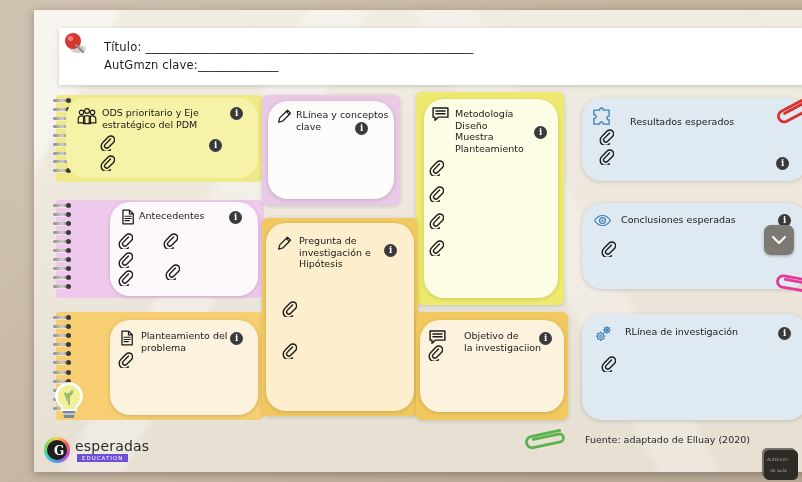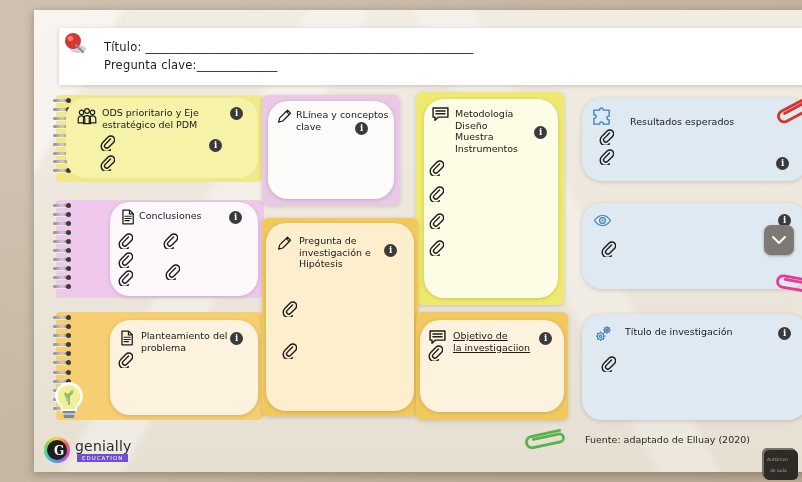--- a/index.html
+++ b/index.html
@@ -129,21 +129,21 @@
 
 <div id="stage">
   <div id="canvas">
 
     <div id="header">
       <div class="hline l1">
         <span>Título:</span>
         <span class="dashes">_________________________________________________________</span>
       </div>
       <div class="hline l2">
-        <span>Pregunta clave:</span><span class="dashes">______________</span>
+        <span>AutGmzn clave:</span><span class="dashes">______________</span>
       </div>
     </div>
 
     <svg id="pin" viewBox="0 0 26 26">
       <ellipse cx="16" cy="17" rx="8" ry="4" fill="rgba(0,0,0,.18)"></ellipse>
       <circle cx="11" cy="9" r="8" fill="#d7352f"></circle>
       <circle cx="8.5" cy="6.5" r="2.8" fill="#f07c74"></circle>
       <path d="M14 13 L21 20" stroke="#8d8d8d" stroke-width="2.2" stroke-linecap="round"></path>
     </svg>
 
@@ -227,21 +227,21 @@
     </div>
 
     <div class="card" style="left:390px; top:89px; width:134px; height:199px; background:#fdfce4;">
       <svg class="ico" style="left:7px; top:6px; width:19px; height:19px;" viewBox="0 0 20 20">
         <path d="M2.2 3.2h15.6v9.6H7.6l-3.4 3.2v-3.2H2.2z" fill="none" stroke="#1b1b1b" stroke-width="1.5" stroke-linejoin="round"></path>
         <path d="M5.2 6.4h9.6M5.2 9.2h9.6" stroke="#1b1b1b" stroke-width="1.5" stroke-linecap="round"></path>
       </svg>
       <div class="title" style="left:31px; top:9px; width:92px;">Metodología
 Diseño
 Muestra
-Instrumentos</div>
+Planteamiento</div>
       <div class="info" style="left:110px; top:27px;">i</div>
       <svg class="clip" style="left:5px; top:60px;" viewBox="0 0 16 18">
         <path d="M11.2 5.3 5.6 11a2.4 2.4 0 103.4 3.4l5.4-5.5a4 4 0 10-5.7-5.7L3.2 8.8a5.6 5.6 0 107.9 7.9" fill="none" stroke="#1b1b1b" stroke-width="1.5" stroke-linecap="round"></path>
       </svg>
       <svg class="clip" style="left:5px; top:86px;" viewBox="0 0 16 18">
         <path d="M11.2 5.3 5.6 11a2.4 2.4 0 103.4 3.4l5.4-5.5a4 4 0 10-5.7-5.7L3.2 8.8a5.6 5.6 0 107.9 7.9" fill="none" stroke="#1b1b1b" stroke-width="1.5" stroke-linecap="round"></path>
       </svg>
       <svg class="clip" style="left:5px; top:113px;" viewBox="0 0 16 18">
         <path d="M11.2 5.3 5.6 11a2.4 2.4 0 103.4 3.4l5.4-5.5a4 4 0 10-5.7-5.7L3.2 8.8a5.6 5.6 0 107.9 7.9" fill="none" stroke="#1b1b1b" stroke-width="1.5" stroke-linecap="round"></path>
       </svg>
@@ -249,21 +249,21 @@
         <path d="M11.2 5.3 5.6 11a2.4 2.4 0 103.4 3.4l5.4-5.5a4 4 0 10-5.7-5.7L3.2 8.8a5.6 5.6 0 107.9 7.9" fill="none" stroke="#1b1b1b" stroke-width="1.5" stroke-linecap="round"></path>
       </svg>
     </div>
 
     <div class="card" style="left:76px; top:192px; width:148px; height:94px; background:#fdf8fc;">
       <svg class="ico" style="left:9px; top:6px; width:18px; height:18px;" viewBox="0 0 20 20">
         <path d="M4.4 2.4h7.4l4 4v11.2H4.4z" fill="none" stroke="#1b1b1b" stroke-width="1.4" stroke-linejoin="round"></path>
         <path d="M11.6 2.4v4.2h4.2" fill="none" stroke="#1b1b1b" stroke-width="1.3"></path>
         <path d="M6.6 9.2h7M6.6 11.6h7M6.6 14h5" stroke="#1b1b1b" stroke-width="1.2" stroke-linecap="round"></path>
       </svg>
-      <div class="title" style="left:29px; top:8px; width:100px;">Conclusiones</div>
+      <div class="title" style="left:29px; top:8px; width:100px;">Antecedentes</div>
       <div class="info" style="left:119px; top:9px;">i</div>
       <svg class="clip" style="left:8px; top:30px;" viewBox="0 0 16 18">
         <path d="M11.2 5.3 5.6 11a2.4 2.4 0 103.4 3.4l5.4-5.5a4 4 0 10-5.7-5.7L3.2 8.8a5.6 5.6 0 107.9 7.9" fill="none" stroke="#1b1b1b" stroke-width="1.5" stroke-linecap="round"></path>
       </svg>
       <svg class="clip" style="left:8px; top:49px;" viewBox="0 0 16 18">
         <path d="M11.2 5.3 5.6 11a2.4 2.4 0 103.4 3.4l5.4-5.5a4 4 0 10-5.7-5.7L3.2 8.8a5.6 5.6 0 107.9 7.9" fill="none" stroke="#1b1b1b" stroke-width="1.5" stroke-linecap="round"></path>
       </svg>
       <svg class="clip" style="left:8px; top:67px;" viewBox="0 0 16 18">
         <path d="M11.2 5.3 5.6 11a2.4 2.4 0 103.4 3.4l5.4-5.5a4 4 0 10-5.7-5.7L3.2 8.8a5.6 5.6 0 107.9 7.9" fill="none" stroke="#1b1b1b" stroke-width="1.5" stroke-linecap="round"></path>
       </svg>
@@ -304,21 +304,21 @@
       <svg class="clip" style="left:8px; top:31px;" viewBox="0 0 16 18">
         <path d="M11.2 5.3 5.6 11a2.4 2.4 0 103.4 3.4l5.4-5.5a4 4 0 10-5.7-5.7L3.2 8.8a5.6 5.6 0 107.9 7.9" fill="none" stroke="#1b1b1b" stroke-width="1.5" stroke-linecap="round"></path>
       </svg>
     </div>
 
     <div class="card" style="left:386px; top:310px; width:144px; height:92px; background:#fdf2dd;">
       <svg class="ico" style="left:8px; top:8px; width:19px; height:19px;" viewBox="0 0 20 20">
         <path d="M2.2 3.2h15.6v9.6H7.6l-3.4 3.2v-3.2H2.2z" fill="none" stroke="#1b1b1b" stroke-width="1.5" stroke-linejoin="round"></path>
         <path d="M5.2 6.4h9.6M5.2 9.2h9.6" stroke="#1b1b1b" stroke-width="1.5" stroke-linecap="round"></path>
       </svg>
-      <div class="title" style="left:33px; top:10px; width:100px;text-decoration:underline;">Objetivo de
+      <div class="title" style="left:44px; top:10px; width:100px;">Objetivo de
 la investigaciion</div>
       <div class="info" style="left:119px; top:12px;">i</div>
       <svg class="clip" style="left:8px; top:24px;" viewBox="0 0 16 18">
         <path d="M11.2 5.3 5.6 11a2.4 2.4 0 103.4 3.4l5.4-5.5a4 4 0 10-5.7-5.7L3.2 8.8a5.6 5.6 0 107.9 7.9" fill="none" stroke="#1b1b1b" stroke-width="1.5" stroke-linecap="round"></path>
       </svg>
     </div>
 
     <div class="card" style="left:548px; top:88px; width:226px; height:83px; background:#dee9f2;">
       <svg class="ico" style="left:9px; top:8px; width:21px; height:21px;" viewBox="0 0 22 22">
         <path d="M3 4.4h6.1a1.9 1.9 0 113.7 0H19v6.3a1.9 1.9 0 100 3.7V19H12.8a1.9 1.9 0 10-3.7 0H3v-6.1a1.9 1.9 0 100-3.7z" fill="none" stroke="#3f7fb5" stroke-width="1.4" stroke-linejoin="round"></path>
@@ -332,38 +332,39 @@
         <path d="M11.2 5.3 5.6 11a2.4 2.4 0 103.4 3.4l5.4-5.5a4 4 0 10-5.7-5.7L3.2 8.8a5.6 5.6 0 107.9 7.9" fill="none" stroke="#1b1b1b" stroke-width="1.5" stroke-linecap="round"></path>
       </svg>
     </div>
 
     <div class="card" style="left:548px; top:193px; width:226px; height:86px; background:#dee9f2;">
       <svg class="ico" style="left:11px; top:8px; width:19px; height:19px;" viewBox="0 0 22 22">
         <path d="M1.8 11S5.4 5.2 11 5.2 20.2 11 20.2 11 16.6 16.8 11 16.8 1.8 11 1.8 11z" fill="none" stroke="#3f7fb5" stroke-width="1.4"></path>
         <circle cx="11" cy="11" r="3.4" fill="none" stroke="#3f7fb5" stroke-width="1.4"></circle>
         <circle cx="11" cy="11" r="1.3" fill="#3f7fb5"></circle>
       </svg>
+      <div class="title" style="left:39px; top:11px; width:175px;">Conclusiones  esperadas</div>
       <div class="info" style="left:196px; top:11px;">i</div>
       <svg class="clip" style="left:19px; top:37px;" viewBox="0 0 16 18">
         <path d="M11.2 5.3 5.6 11a2.4 2.4 0 103.4 3.4l5.4-5.5a4 4 0 10-5.7-5.7L3.2 8.8a5.6 5.6 0 107.9 7.9" fill="none" stroke="#1b1b1b" stroke-width="1.5" stroke-linecap="round"></path>
       </svg>
     </div>
 
     <div class="card" style="left:548px; top:304px; width:226px; height:106px; background:#dee9f2;">
       <svg class="ico" style="left:11px; top:9px; width:22px; height:22px;" viewBox="0 0 24 24">
         <g fill="none" stroke="#3f7fb5" stroke-width="1.3">
           <circle cx="15.2" cy="7.6" r="2.6"></circle>
           <circle cx="15.2" cy="7.6" r="1"></circle>
           <path d="M15.2 3.5v1M15.2 10.7v1M11.1 7.6h1M18.3 7.6h1M12.3 4.7l.7.7M17.4 9.8l.7.7M18.1 4.7l-.7.7M13 9.8l-.7.7"></path>
           <circle cx="8.4" cy="14.4" r="3.5"></circle>
           <circle cx="8.4" cy="14.4" r="1.3"></circle>
           <path d="M8.4 9.3v1.2M8.4 18.3v1.2M3.3 14.4h1.2M12.3 14.4h1.2M4.8 10.8l.9.9M11.1 17.1l.9.9M12 10.8l-.9.9M5.7 17.1l-.9.9"></path>
         </g>
       </svg>
-      <div class="title" style="left:43px; top:12px; width:175px;">Título de investigación</div>
+      <div class="title" style="left:43px; top:12px; width:175px;">RLínea de investigación</div>
       <div class="info" style="left:196px; top:13px;">i</div>
       <svg class="clip" style="left:19px; top:41px;" viewBox="0 0 16 18">
         <path d="M11.2 5.3 5.6 11a2.4 2.4 0 103.4 3.4l5.4-5.5a4 4 0 10-5.7-5.7L3.2 8.8a5.6 5.6 0 107.9 7.9" fill="none" stroke="#1b1b1b" stroke-width="1.5" stroke-linecap="round"></path>
       </svg>
     </div>
 
     <svg class="bigclip" style="left:735px; top:89px; transform:rotate(-28deg);" viewBox="0 0 60 26">
       <path d="M50 6 16 6a6.5 6.5 0 100 13h32a4.6 4.6 0 100-9.2H18" fill="none" stroke="#d8332f" stroke-width="3.2" stroke-linecap="round"></path>
     </svg>
     <svg class="bigclip" style="left:735px; top:262px; transform:rotate(10deg);" viewBox="0 0 60 26">
@@ -382,21 +383,21 @@
       <path d="M23 25c-3.2-1.3-3.6-4-3.2-5.4 2 .3 3.6 2.2 3.2 5.4z" fill="#a5cd80"></path>
       <path d="M16.5 32.5h13l-1.6 7.5h-9.8z" fill="#7d8a94"></path>
       <path d="M16.5 32.5h13M17 36h12" stroke="#ffffff" stroke-width="1.1"></path>
     </svg>
 
     <div id="fuente">Fuente: adaptado de Elluay (2020)</div>
 
     <div id="logo">
       <div class="ring"></div>
       <div class="gi">G</div>
-      <div class="word">genially</div>
+      <div class="word">esperadas</div>
       <div class="edu">EDUCATION</div>
     </div>
 
   </div>
 
   <div id="chev">
     <svg width="16" height="12" viewBox="0 0 16 12">
       <path d="M2 3l6 6 6-6" fill="none" stroke="#ffffff" stroke-width="2" stroke-linecap="round" stroke-linejoin="round"></path>
     </svg>
   </div>

